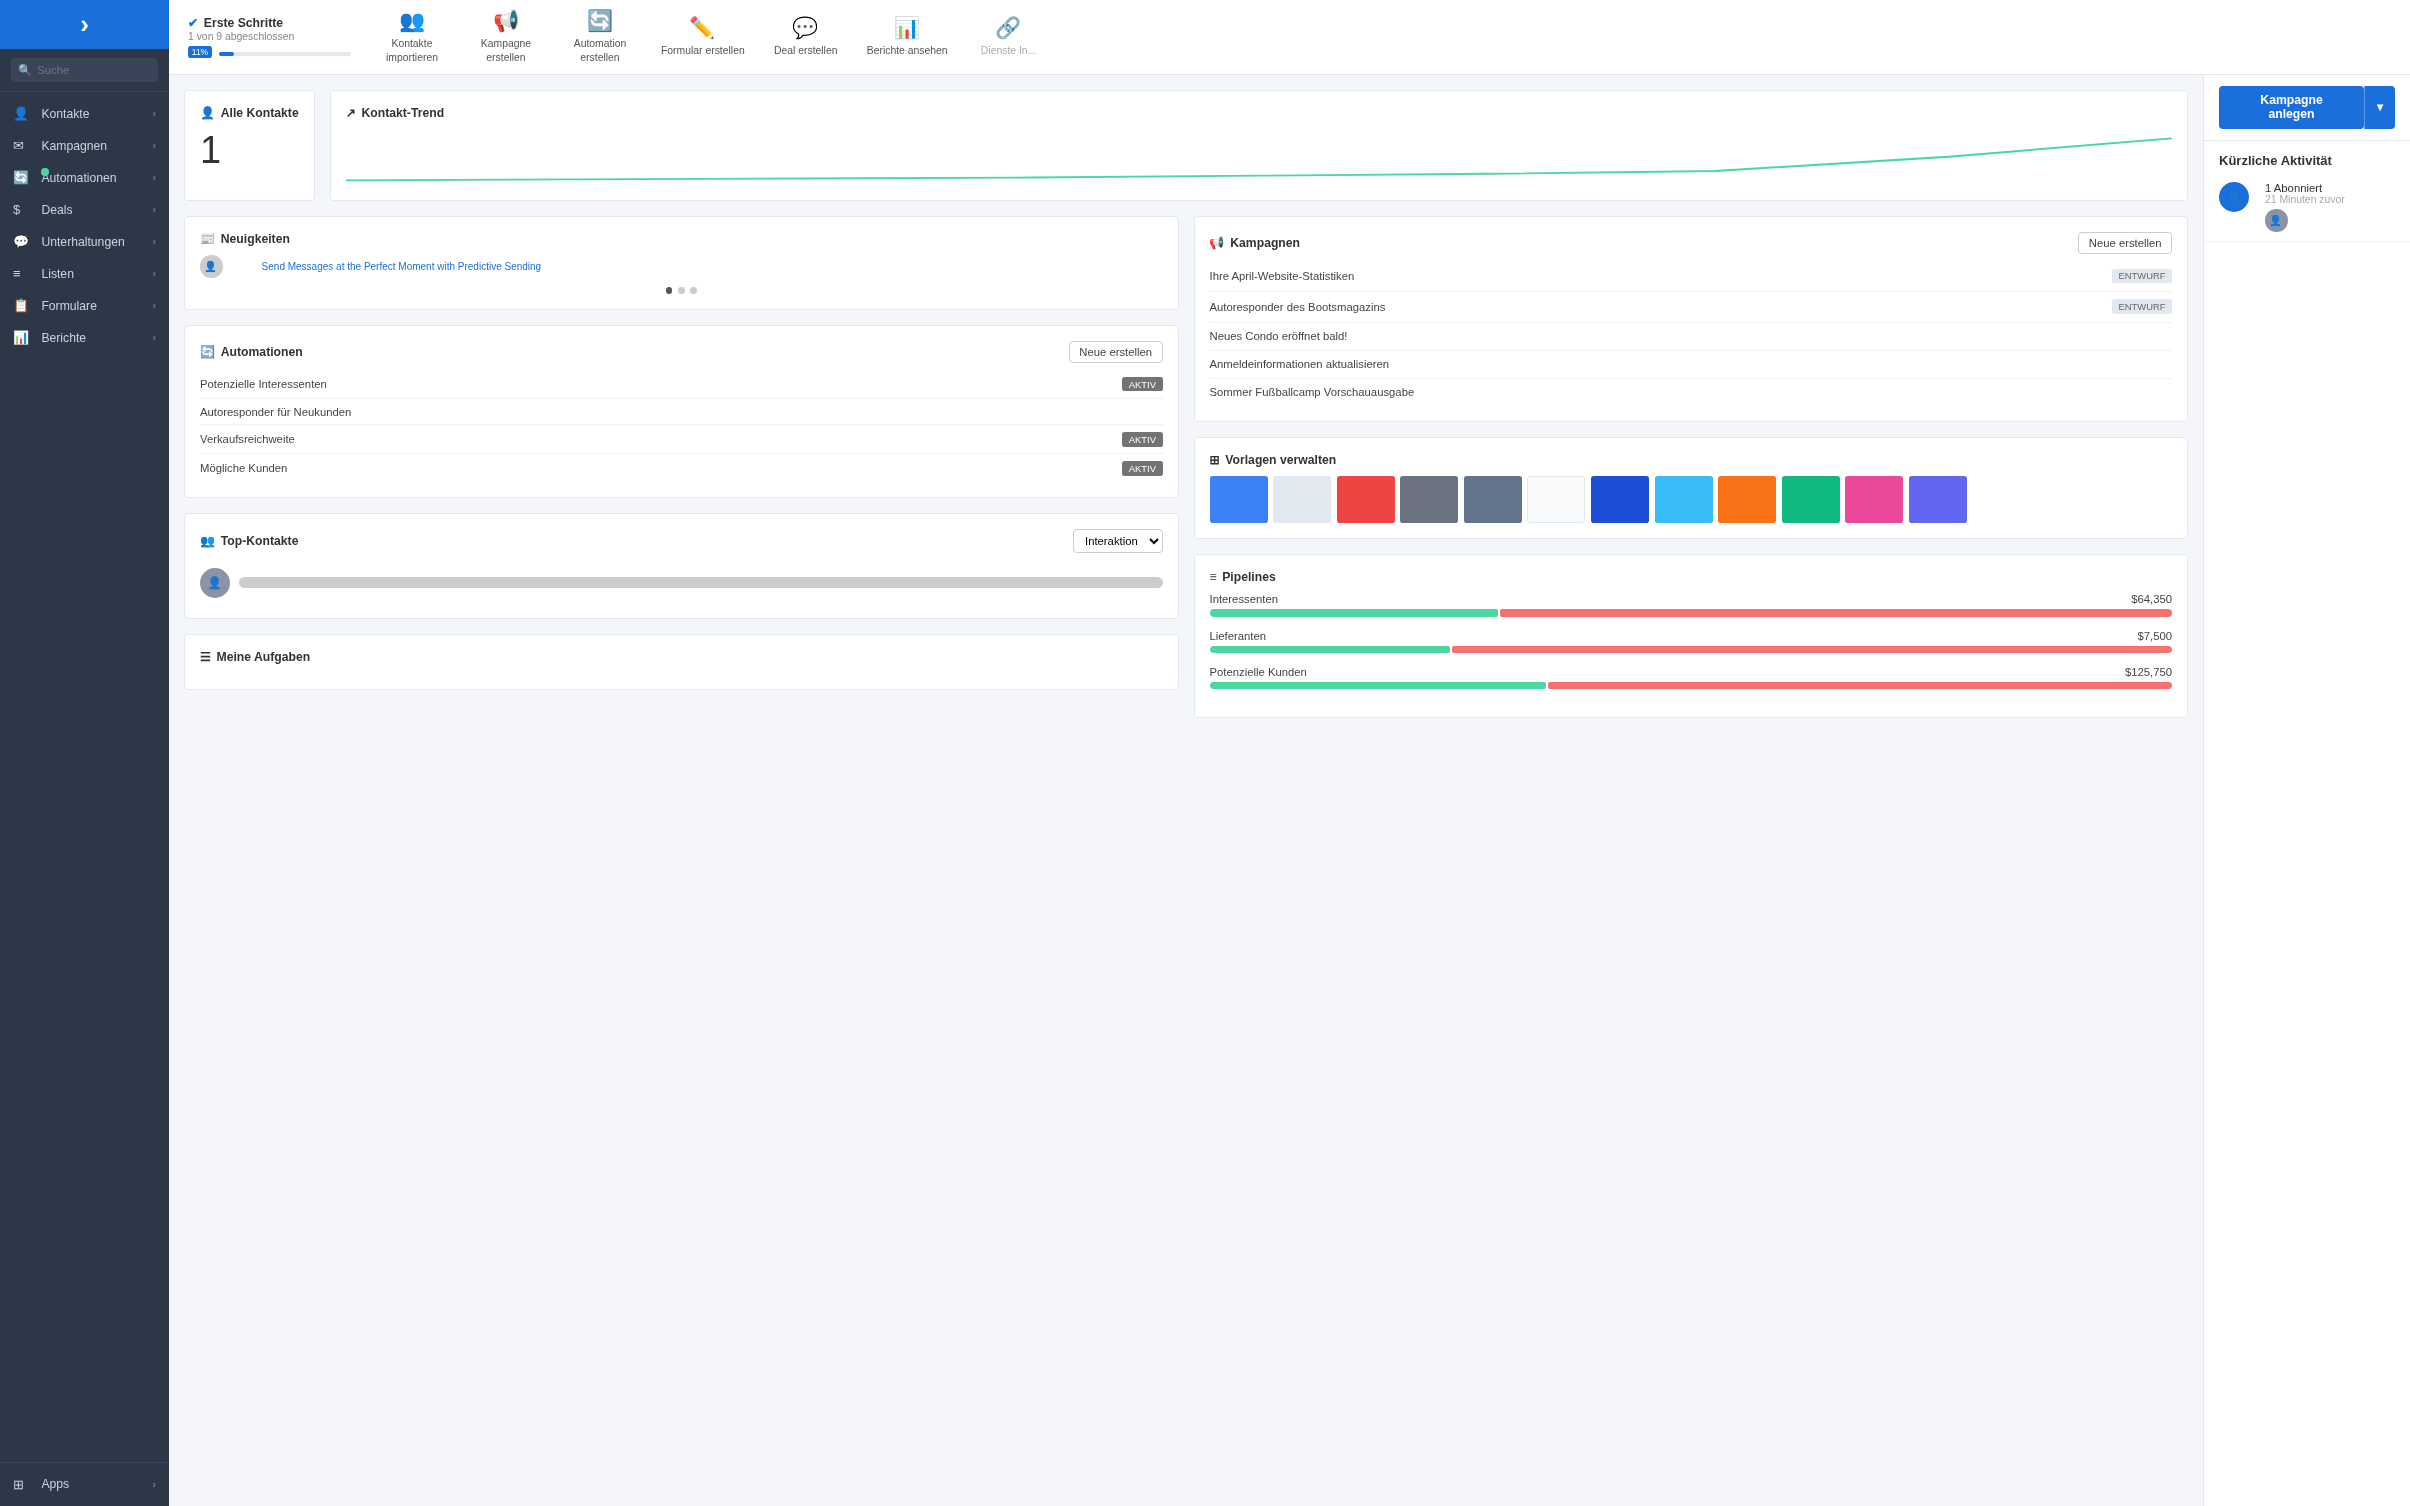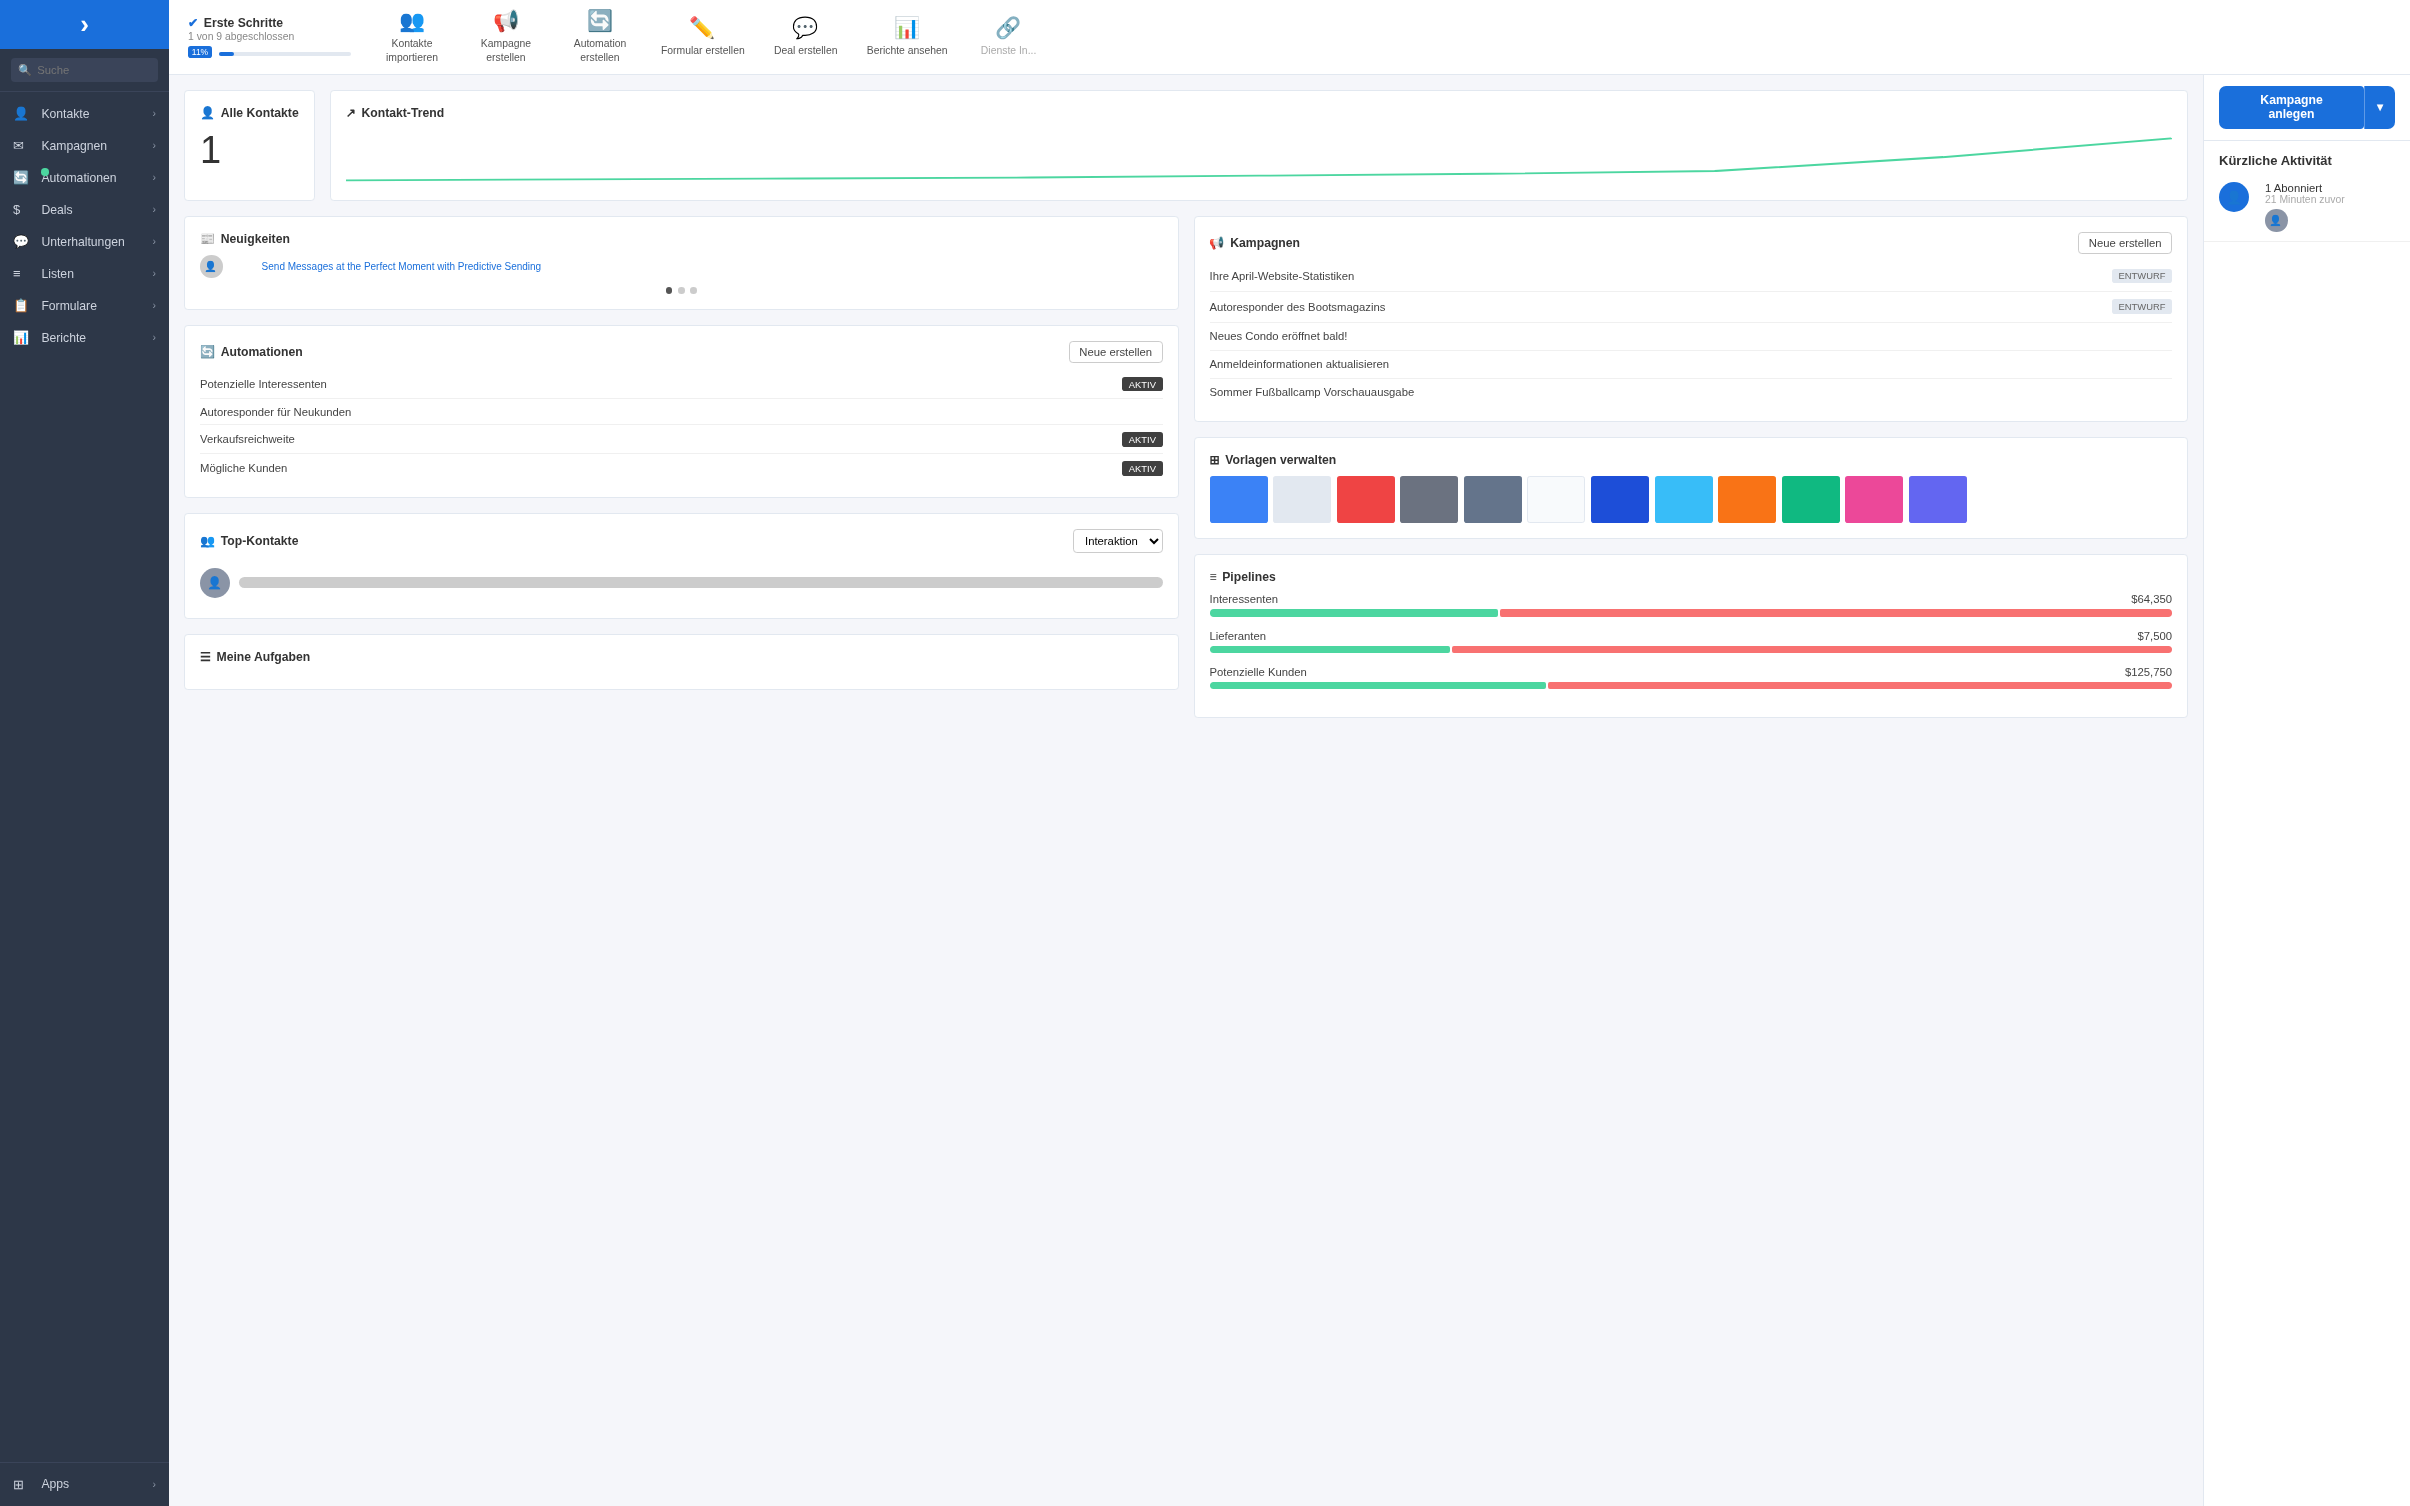--- a/index.html
+++ b/index.html
@@ -166,21 +166,21 @@
     .automation-row {
       display: flex;
       align-items: center;
       justify-content: space-between;
       padding: 6.6px 0;
       border-bottom: 0.9px solid #f0f0f0;
       font-size: 11.3px;
       color: #444;
     }
     .automation-row:last-child { border-bottom: none; }
-    .badge-active { background: #404040; color: white; font-size: 9.4px; padding: 1.9px 6.6px; border-radius: 2.8px; }
+    .badge-active { background: #737373; color: white; font-size: 9.4px; padding: 1.9px 6.6px; border-radius: 2.8px; }
 
     
     .campaign-row {
       display: flex;
       align-items: center;
       justify-content: space-between;
       padding: 7.5px 0;
       border-bottom: 0.9px solid #f0f0f0;
       font-size: 11.3px;
       color: #444;
@@ -250,21 +250,21 @@
     .rp-dropdown-btn {
       background: #1a6fdb;
       color: white;
       border: none;
       border-left: 0.9px solid rgba(255,255,255,0.3);
       border-radius: 0 3.8px 3.8px 0;
       padding: 7.5px 9.4px;
       cursor: pointer;
       font-size: 11.3px;
     }
-    .rp-btn-group { display: flex; border-radius: 7px; overflow: hidden; }
+    .rp-btn-group { display: flex; border-radius: 2px; overflow: hidden; }
     .rp-title { font-size: 13px; font-weight: 600; color: #333; padding: 11.3px 15px 5.6px; }
     .activity-item { display: flex; align-items: flex-start; gap: 16px; padding: 9.4px 15px; border-bottom: 0.9px solid #f0f0f0; }
     .activity-icon { width: 30px; height: 30px; border-radius: 50%; background: #1a6fdb; display: flex; align-items: center; justify-content: center; color: white; font-size: 13px; min-width: 30px; }
     .activity-text { font-size: 11.3px; color: #333; font-weight: 500; }
     .activity-time { font-size: 10.4px; color: #aaa; }
     .activity-avatar { width: 22.6px; height: 22.6px; border-radius: 50%; background: #8a94a6; display: flex; align-items: center; justify-content: center; color: white; font-size: 10.4px; margin-top: 3.8px; }
 
     ::-webkit-scrollbar { width: 5.6px; height: 5.6px; }
     ::-webkit-scrollbar-track { background: #f1f1f1; }
     ::-webkit-scrollbar-thumb { background: #ccc; border-radius: 2.8px; }

